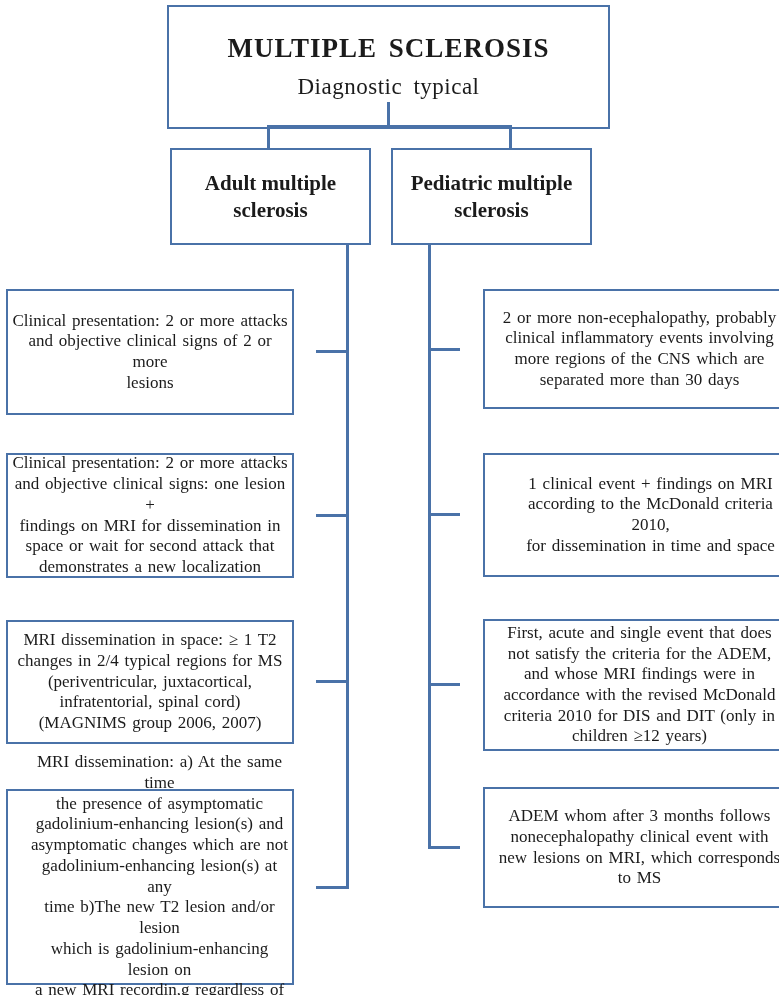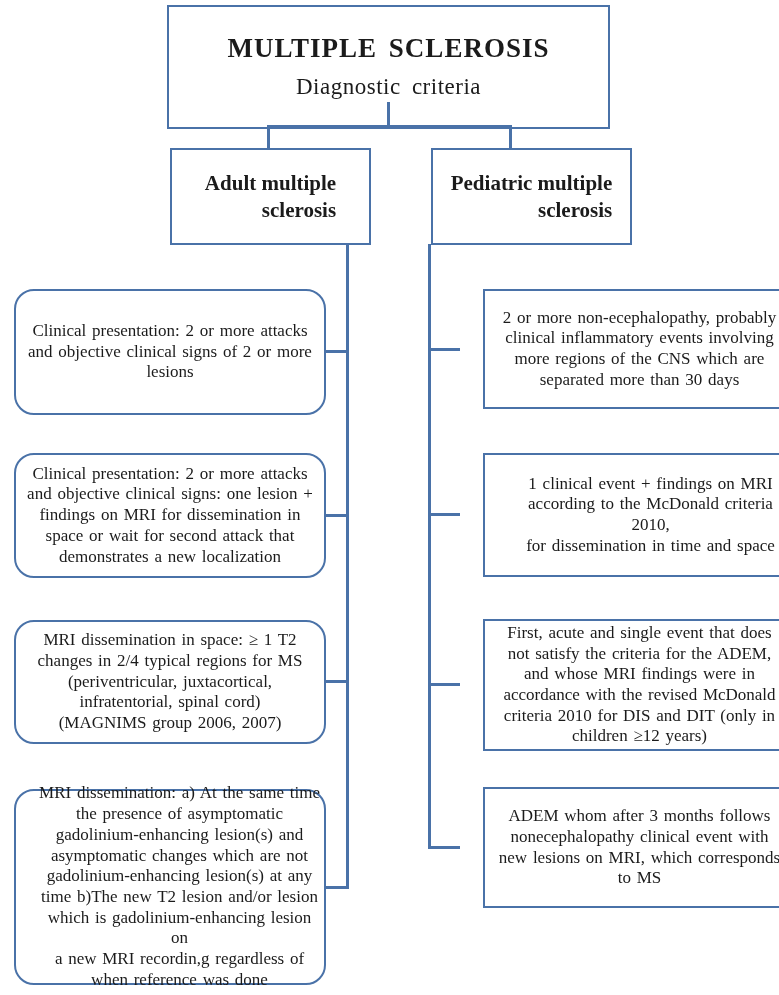--- a/index.html
+++ b/index.html
@@ -32,29 +32,29 @@
   .title-main{
     font-size:27px;font-weight:bold;letter-spacing:1px;word-spacing:4px;
     line-height:1.25;
   }
   .title-sub{
     font-size:23px;letter-spacing:.5px;word-spacing:5px;
     line-height:1.3;margin-top:6px;
   }
   .branch-box{
     font-size:21px;font-weight:bold;line-height:1.25;
-    width:201px;height:97px;top:148px;text-align:right;
+    width:201px;height:97px;top:148px;
   }
   .branch-adult{left:170px;}
-  .branch-ped{left:431px;}
+  .branch-ped{left:391px;}
   .crit{
     font-size:17px;line-height:1.22;word-spacing:1.5px;
     padding:4px 2px;
   }
-  .col-left{left:14px;width:312px;border-radius:20px;}
+  .col-left{left:6px;width:288px;}
   .col-right{left:459px;width:313px;margin-left:24px;}
   .l1{top:289px;height:126px;}
   .l2{top:453px;height:125px;}
   .l3{top:620px;height:124px;}
   .l4{top:789px;height:196px;padding-left:21px;}
   .r1{top:289px;height:120px;}
   .r2{top:453px;height:124px;padding-left:24px;}
   .r3{top:619px;height:132px;}
   .r4{top:787px;height:121px;}
   .conn{
@@ -78,21 +78,21 @@
   .c-rstub3{top:683px;}
   .c-rstub4{top:846px;}
 </style>
 </head>
 <body>
 
 <div class="canvas">
 
   <div class="box title-box">
     <div class="title-main">MULTIPLE SCLEROSIS</div>
-    <div class="title-sub">Diagnostic criteria</div>
+    <div class="title-sub">Diagnostic typical</div>
   </div>
 
   <div class="conn c-title-stub"></div>
   <div class="conn c-top-h"></div>
   <div class="conn c-drop-l"></div>
   <div class="conn c-drop-r"></div>
 
   <div class="box branch-box branch-adult">Adult multiple
 sclerosis</div>
   <div class="box branch-box branch-ped">Pediatric multiple

